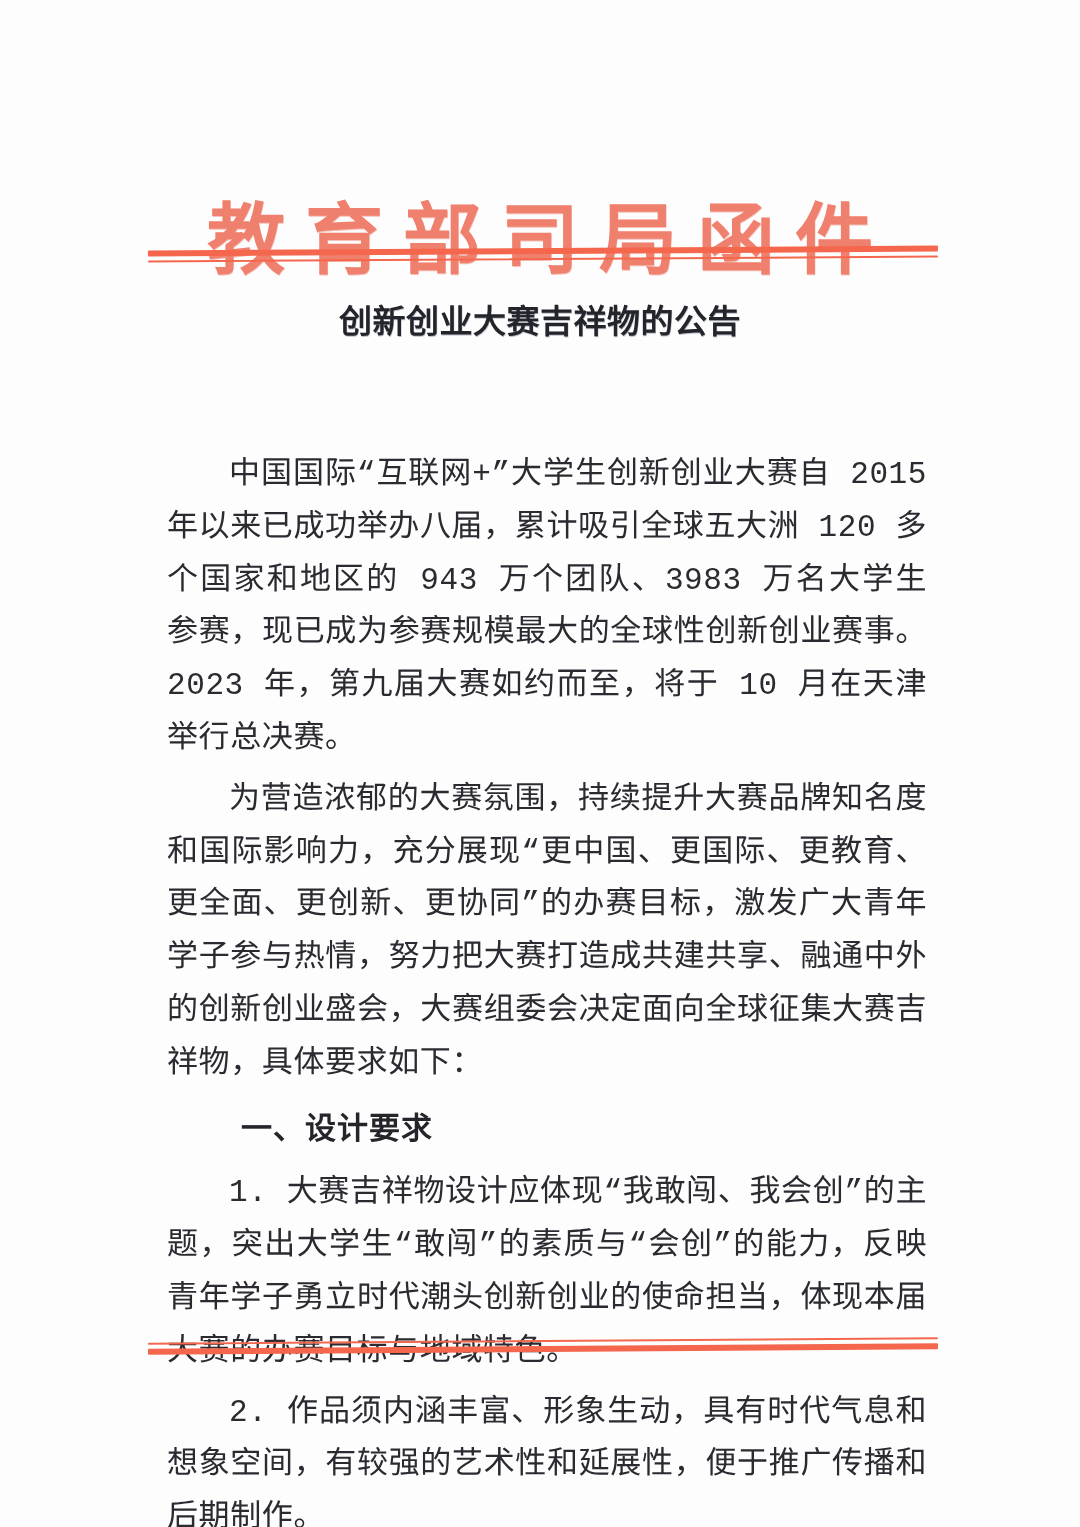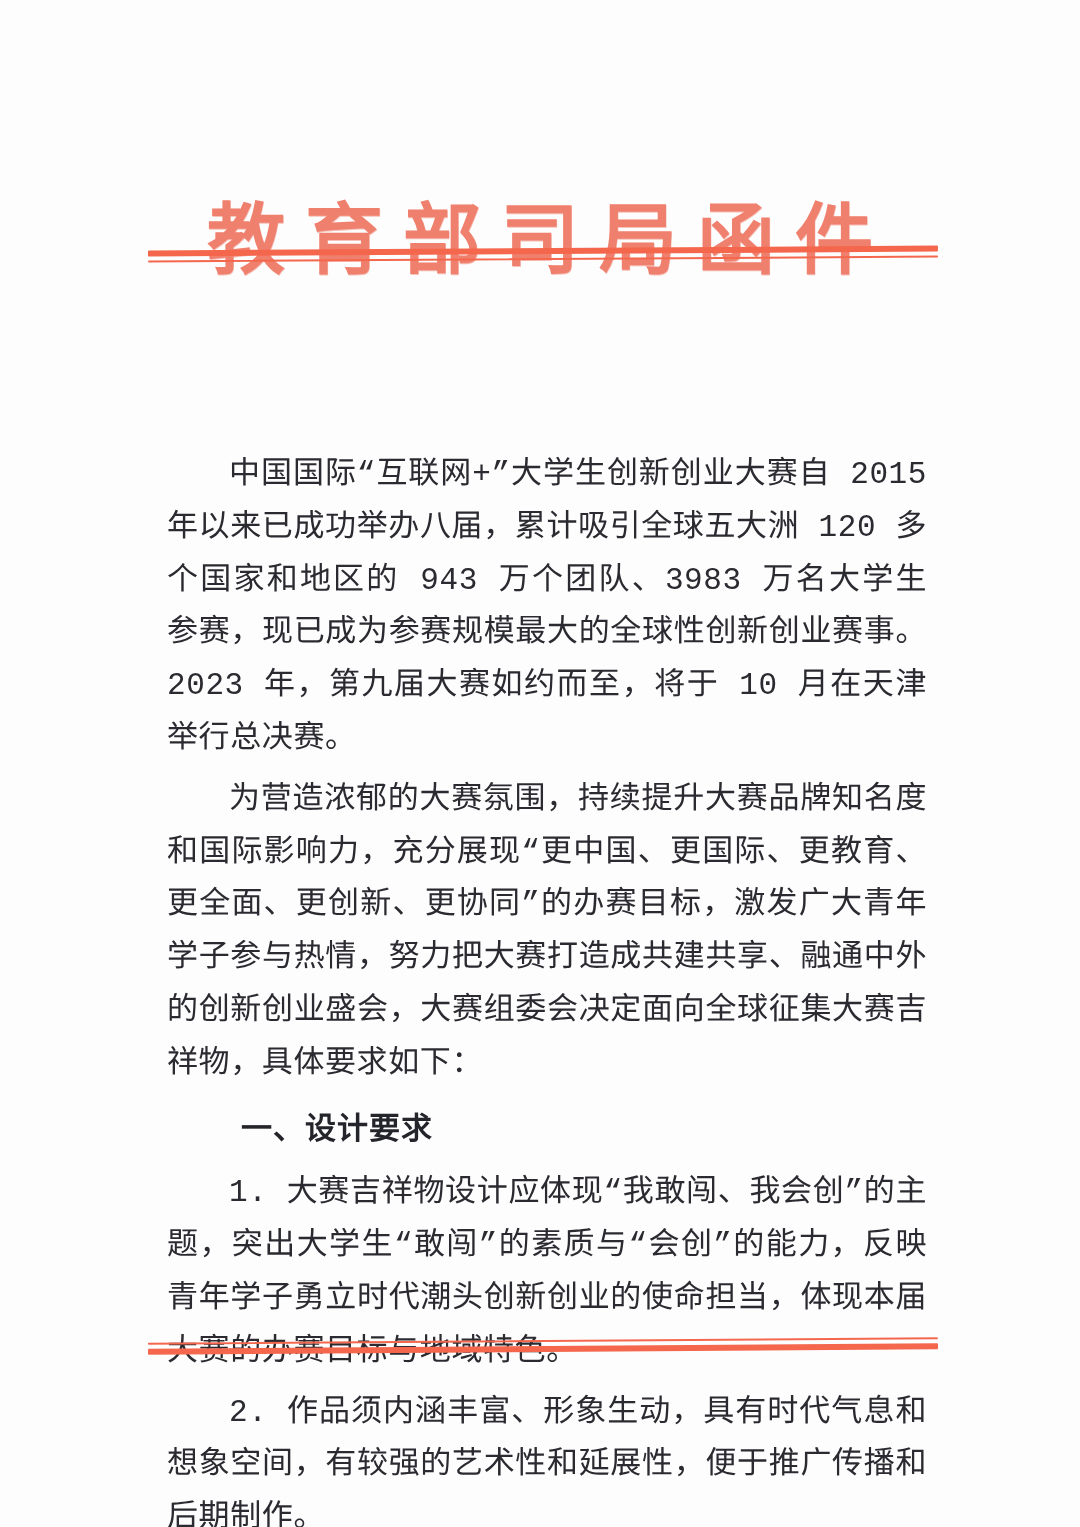--- a/index.html
+++ b/index.html
@@ -126,20 +126,21 @@
     <div class="masthead-title">教育部司局函件</div>
   </div>
 
   <div class="rule-block rule-top">
     <div class="rule-thick"></div>
     <div class="rule-gap"></div>
     <div class="rule-thin"></div>
   </div>
 
   <div class="doc-title">
+    <span class="doc-title-line">创新创业大赛吉祥物的公告</span>
   </div>
 
   <div class="body-col">
     <p class="para">中国国际“互联网+”大学生创新创业大赛自 2015 年以来已成功举办八届，累计吸引全球五大洲 120 多个国家和地区的 943 万个团队、3983 万名大学生参赛，现已成为参赛规模最大的全球性创新创业赛事。2023 年，第九届大赛如约而至，将于 10 月在天津举行总决赛。</p>
     <p class="para">为营造浓郁的大赛氛围，持续提升大赛品牌知名度和国际影响力，充分展现“更中国、更国际、更教育、更全面、更创新、更协同”的办赛目标，激发广大青年学子参与热情，努力把大赛打造成共建共享、融通中外的创新创业盛会，大赛组委会决定面向全球征集大赛吉祥物，具体要求如下：</p>
     <p class="section-heading">一、设计要求</p>
     <p class="para">1. 大赛吉祥物设计应体现“我敢闯、我会创”的主题，突出大学生“敢闯”的素质与“会创”的能力，反映青年学子勇立时代潮头创新创业的使命担当，体现本届大赛的办赛目标与地域特色。</p>
     <p class="para">2. 作品须内涵丰富、形象生动，具有时代气息和想象空间，有较强的艺术性和延展性，便于推广传播和后期制作。</p>
   </div>
 

